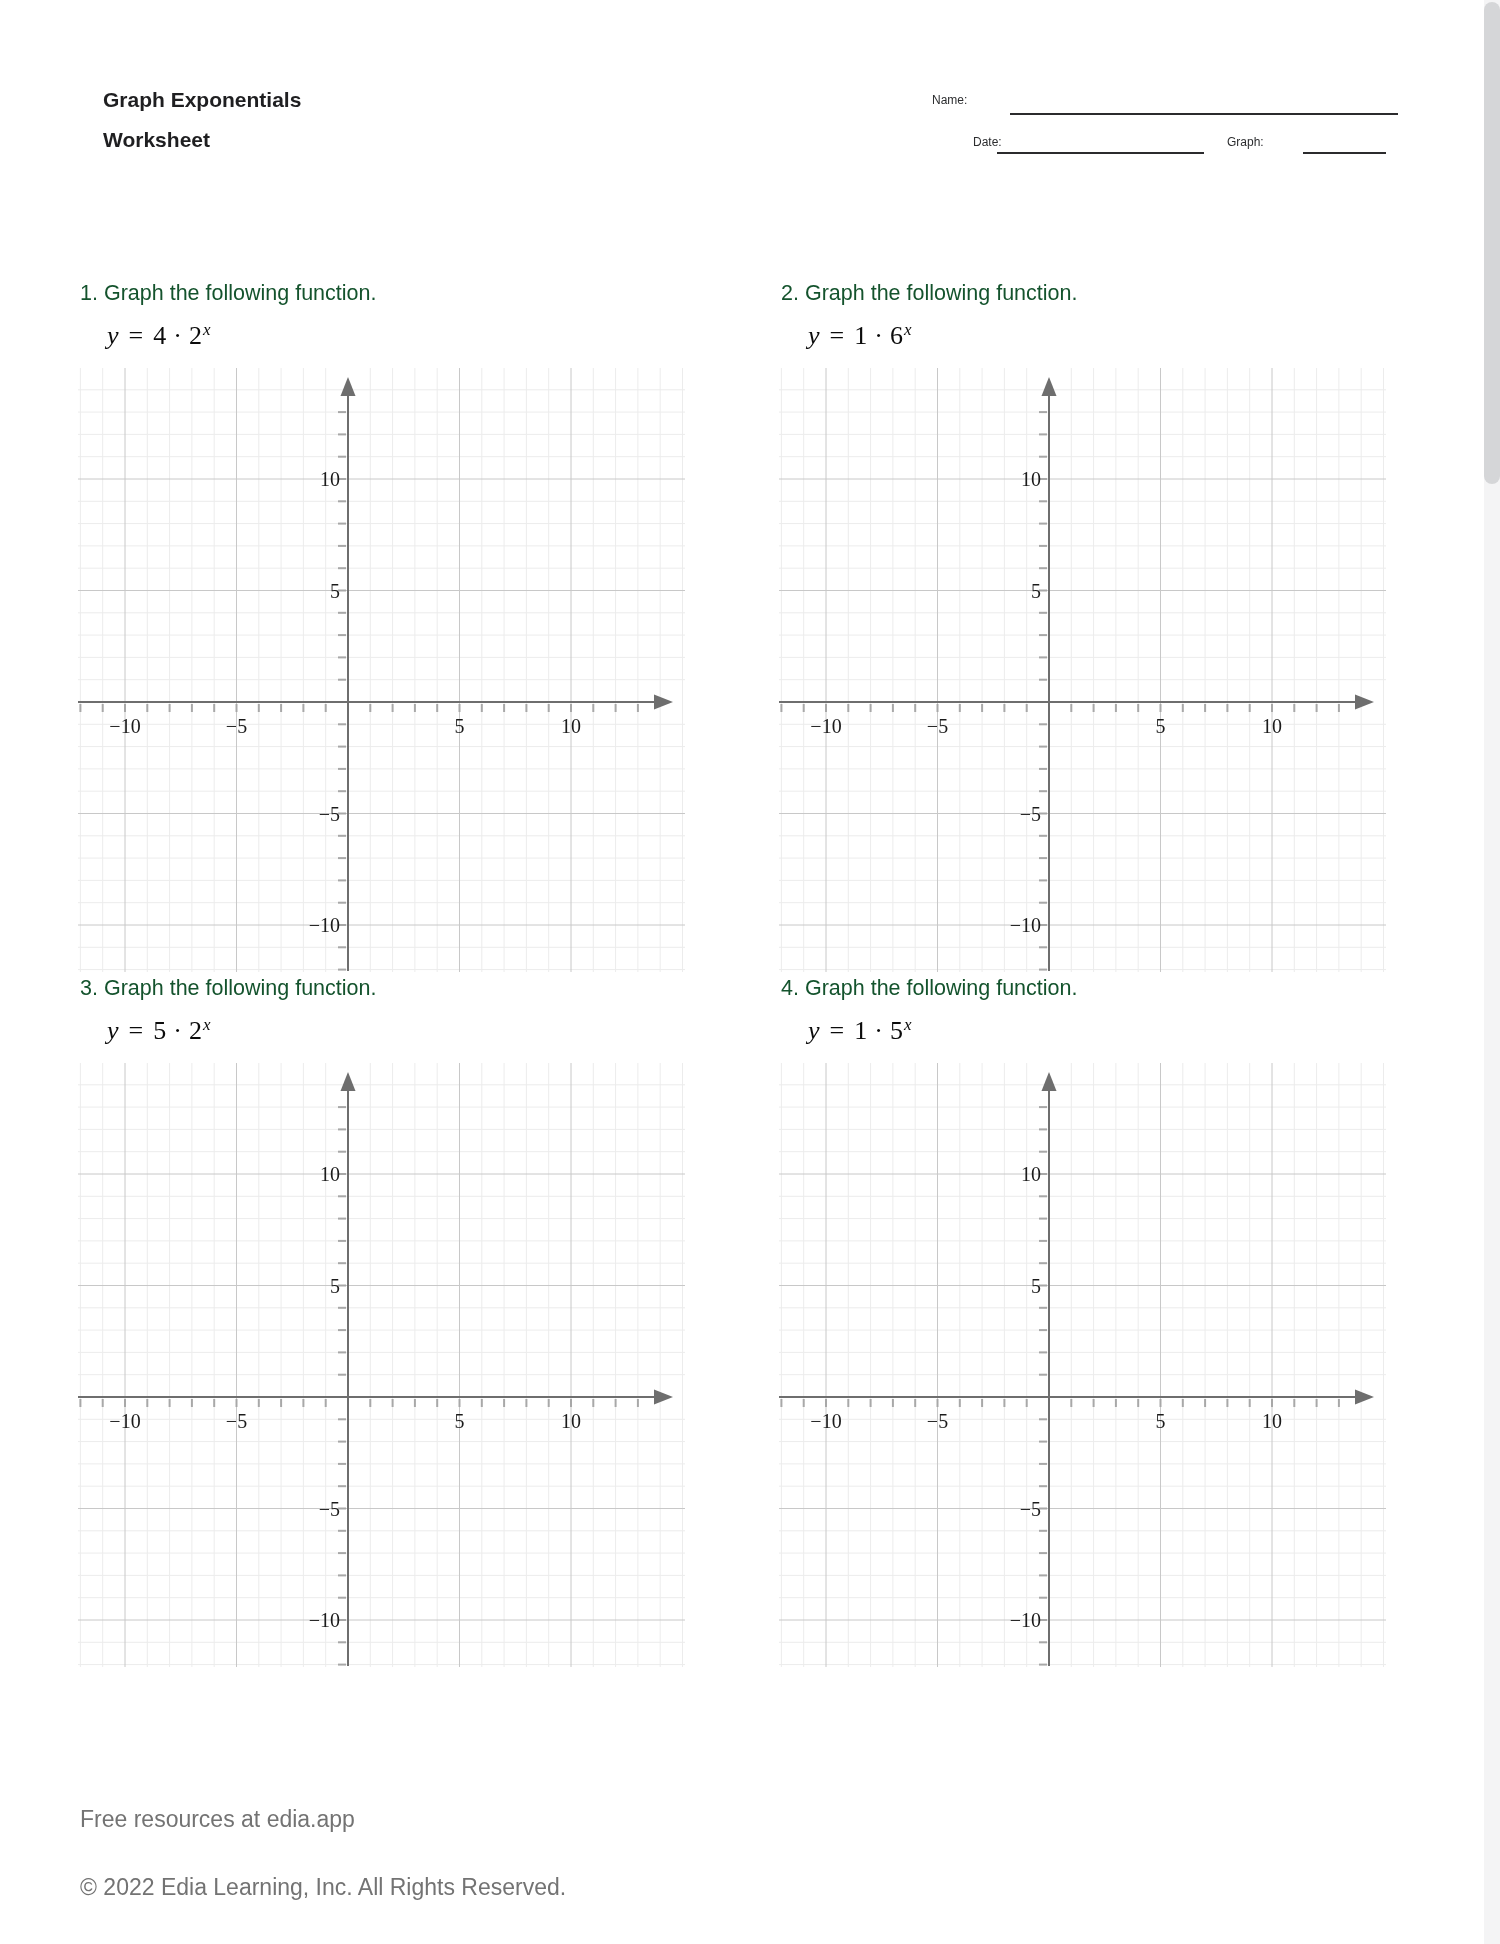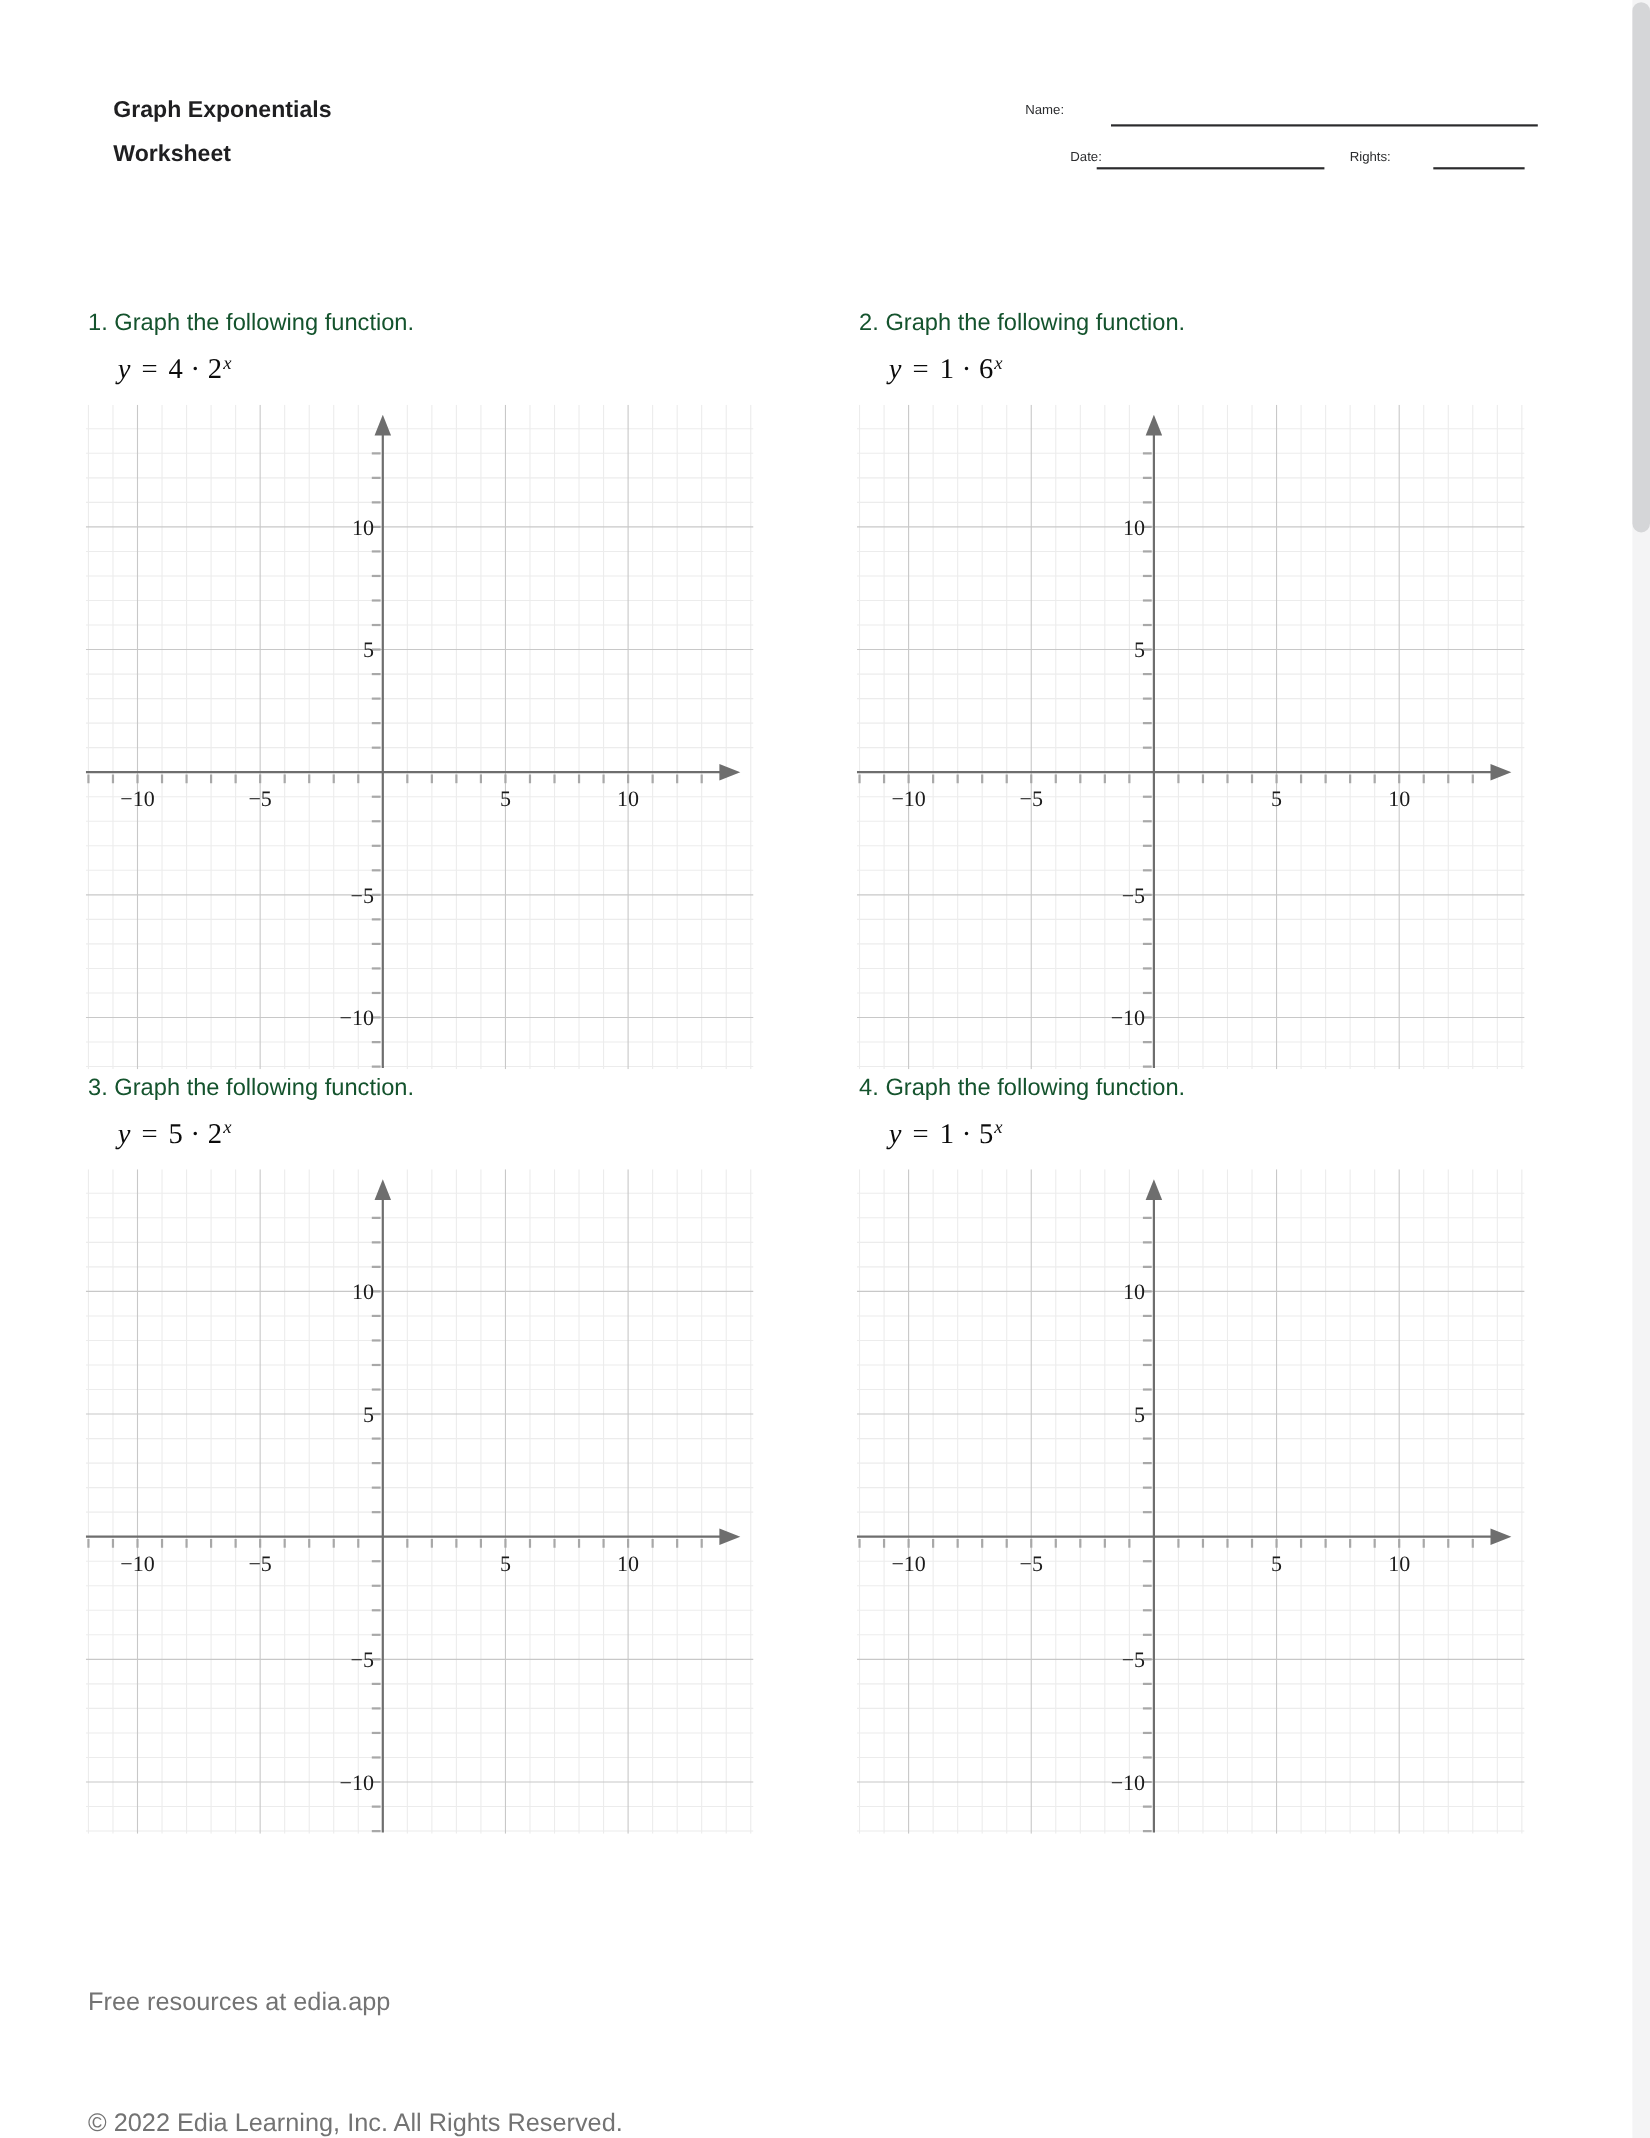--- a/index.html
+++ b/index.html
@@ -36,36 +36,36 @@
     white-space:nowrap;
   }
   .f-var,.f-exp{font-style:italic;}
   .f-eq{margin:0 10px;}
   .f-dot{margin:0 7px;}
   .f-exp{font-size:17px;position:relative;top:-9px;margin-left:1px;}
   .grid{position:absolute;left:0;top:87px;display:block;}
   
   .footer-text{font-size:23px;color:#737373;}
   #footer1{left:80px;top:1806px;}
-  #footer2{left:80px;top:1916px;}
+  #footer2{left:80px;top:1874px;}
   
   #scrollbar-track{right:0;top:0;width:16px;height:1944px;background:#f4f4f5;}
   #scrollbar-thumb{right:0;top:2px;width:16px;height:482px;background:#d5d6d8;border-radius:8px;}
 </style>
 </head>
 <body>
 
 <div class="abs title-line" id="title1">Graph Exponentials</div>
 <div class="abs title-line" id="title2">Worksheet</div>
 
 <div class="abs hf-label" id="name-label">Name:</div>
 <div class="abs blank-line" id="name-line"></div>
 <div class="abs hf-label" id="date-label">Date:</div>
 <div class="abs blank-line" id="date-line"></div>
-<div class="abs hf-label" id="period-label">Rights:</div>
+<div class="abs hf-label" id="period-label">Graph:</div>
 <div class="abs blank-line" id="period-line"></div>
 
 <div class="problem" id="problem-1">
   <div class="p-heading">
     <span class="num">1.</span><span>Graph the following function.</span>
   </div>
   <div class="p-formula">
     <span class="f-var">y</span><span class="f-eq">=</span><span class="f-num">4</span><span class="f-dot">·</span><span class="f-num">2</span><span class="f-exp">x</span>
   </div>
   <svg class="grid" width="607" height="604">

